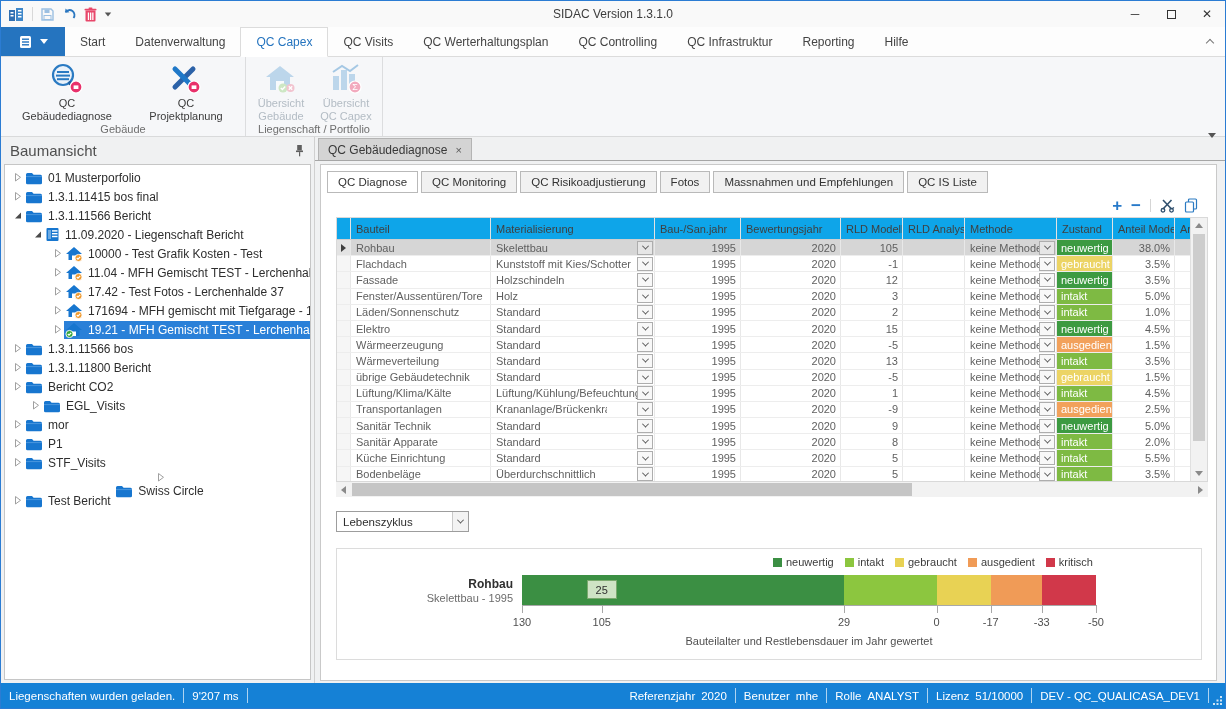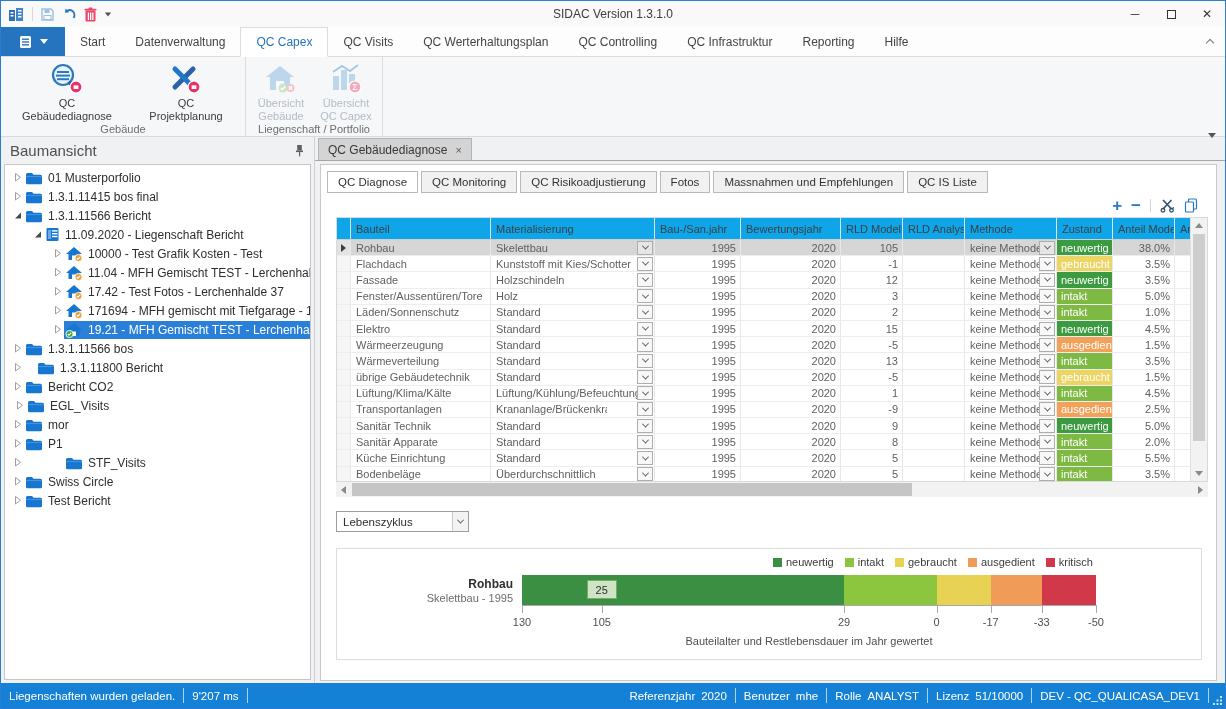--- a/index.html
+++ b/index.html
@@ -458,21 +458,21 @@
             <span class="hl">
               <span class="ticon icon">
                 <svg width="18" height="14">
                   <path d="M1 3.5 Q1 2 2.5 2 H7 L8.6 3.8 H15.5 Q17 3.8 17 5.3 V12 Q17 13.3 15.5 13.3 H2.5 Q1 13.3 1 12 Z" fill="#1776cf"></path>
                   <path d="M1 5.6 H17" stroke="#4a97dd" stroke-width="1"></path>
                 </svg>
               </span>
               <span>1.3.1.11566 bos</span>
             </span>
           </div>
-          <div class="tree-item" style="padding-left: 6px; gap: 12px;">
+          <div class="tree-item" style="padding-left: 6px;">
             <span class="expander">
               <svg width="10" height="11">
                 <path d="M2.5 1.5 L7.5 5.3 L2.5 9 Z" fill="#fff" stroke="#a0a0a0"></path>
               </svg>
             </span>
             <span class="hl">
               <span class="ticon icon">
                 <svg width="18" height="14">
                   <path d="M1 3.5 Q1 2 2.5 2 H7 L8.6 3.8 H15.5 Q17 3.8 17 5.3 V12 Q17 13.3 15.5 13.3 H2.5 Q1 13.3 1 12 Z" fill="#1776cf"></path>
                   <path d="M1 5.6 H17" stroke="#4a97dd" stroke-width="1"></path>
@@ -490,21 +490,21 @@
             <span class="hl">
               <span class="ticon icon">
                 <svg width="18" height="14">
                   <path d="M1 3.5 Q1 2 2.5 2 H7 L8.6 3.8 H15.5 Q17 3.8 17 5.3 V12 Q17 13.3 15.5 13.3 H2.5 Q1 13.3 1 12 Z" fill="#1776cf"></path>
                   <path d="M1 5.6 H17" stroke="#4a97dd" stroke-width="1"></path>
                 </svg>
               </span>
               <span>Bericht CO2</span>
             </span>
           </div>
-          <div class="tree-item" style="padding-left: 8px;">
+          <div class="tree-item" style="padding-left: 24px;">
             <span class="expander">
               <svg width="10" height="11">
                 <path d="M2.5 1.5 L7.5 5.3 L2.5 9 Z" fill="#fff" stroke="#a0a0a0"></path>
               </svg>
             </span>
             <span class="hl">
               <span class="ticon icon">
                 <svg width="18" height="14">
                   <path d="M1 3.5 Q1 2 2.5 2 H7 L8.6 3.8 H15.5 Q17 3.8 17 5.3 V12 Q17 13.3 15.5 13.3 H2.5 Q1 13.3 1 12 Z" fill="#1776cf"></path>
                   <path d="M1 5.6 H17" stroke="#4a97dd" stroke-width="1"></path>
@@ -538,37 +538,37 @@
             <span class="hl">
               <span class="ticon icon">
                 <svg width="18" height="14">
                   <path d="M1 3.5 Q1 2 2.5 2 H7 L8.6 3.8 H15.5 Q17 3.8 17 5.3 V12 Q17 13.3 15.5 13.3 H2.5 Q1 13.3 1 12 Z" fill="#1776cf"></path>
                   <path d="M1 5.6 H17" stroke="#4a97dd" stroke-width="1"></path>
                 </svg>
               </span>
               <span>P1</span>
             </span>
           </div>
-          <div class="tree-item" style="padding-left: 6px; gap: 40px;">
+          <div class="tree-item" style="padding-left: 6px;">
             <span class="expander">
               <svg width="10" height="11">
                 <path d="M2.5 1.5 L7.5 5.3 L2.5 9 Z" fill="#fff" stroke="#a0a0a0"></path>
               </svg>
             </span>
             <span class="hl">
               <span class="ticon icon">
                 <svg width="18" height="14">
                   <path d="M1 3.5 Q1 2 2.5 2 H7 L8.6 3.8 H15.5 Q17 3.8 17 5.3 V12 Q17 13.3 15.5 13.3 H2.5 Q1 13.3 1 12 Z" fill="#1776cf"></path>
                   <path d="M1 5.6 H17" stroke="#4a97dd" stroke-width="1"></path>
                 </svg>
               </span>
               <span>STF_Visits</span>
             </span>
           </div>
-          <div class="tree-item" style="padding-left: 6px;">
+          <div class="tree-item" style="padding-left: 6px; flex-direction: column;">
             <span class="expander">
               <svg width="10" height="11">
                 <path d="M2.5 1.5 L7.5 5.3 L2.5 9 Z" fill="#fff" stroke="#a0a0a0"></path>
               </svg>
             </span>
             <span class="hl">
               <span class="ticon icon">
                 <svg width="18" height="14">
                   <path d="M1 3.5 Q1 2 2.5 2 H7 L8.6 3.8 H15.5 Q17 3.8 17 5.3 V12 Q17 13.3 15.5 13.3 H2.5 Q1 13.3 1 12 Z" fill="#1776cf"></path>
                   <path d="M1 5.6 H17" stroke="#4a97dd" stroke-width="1"></path>

